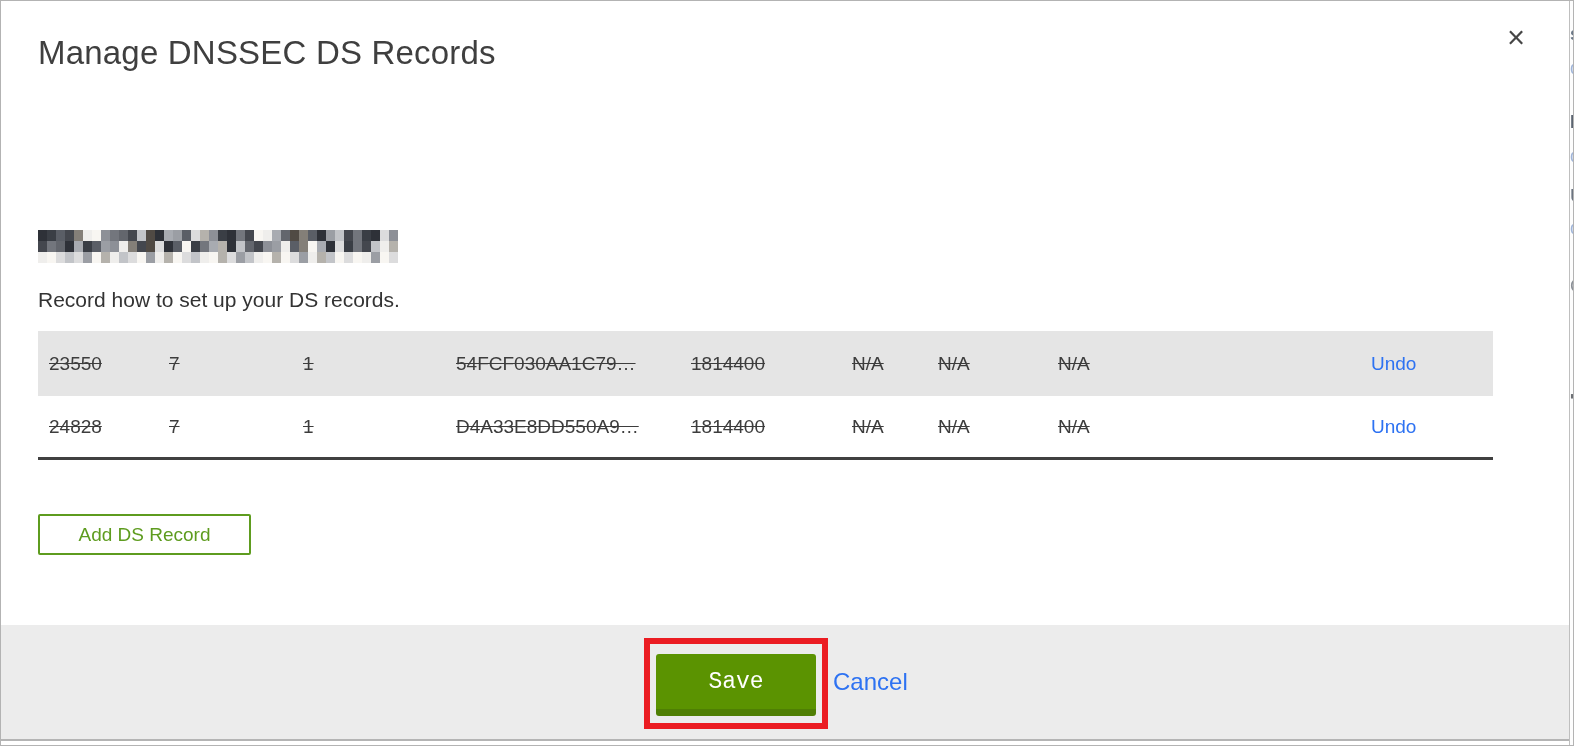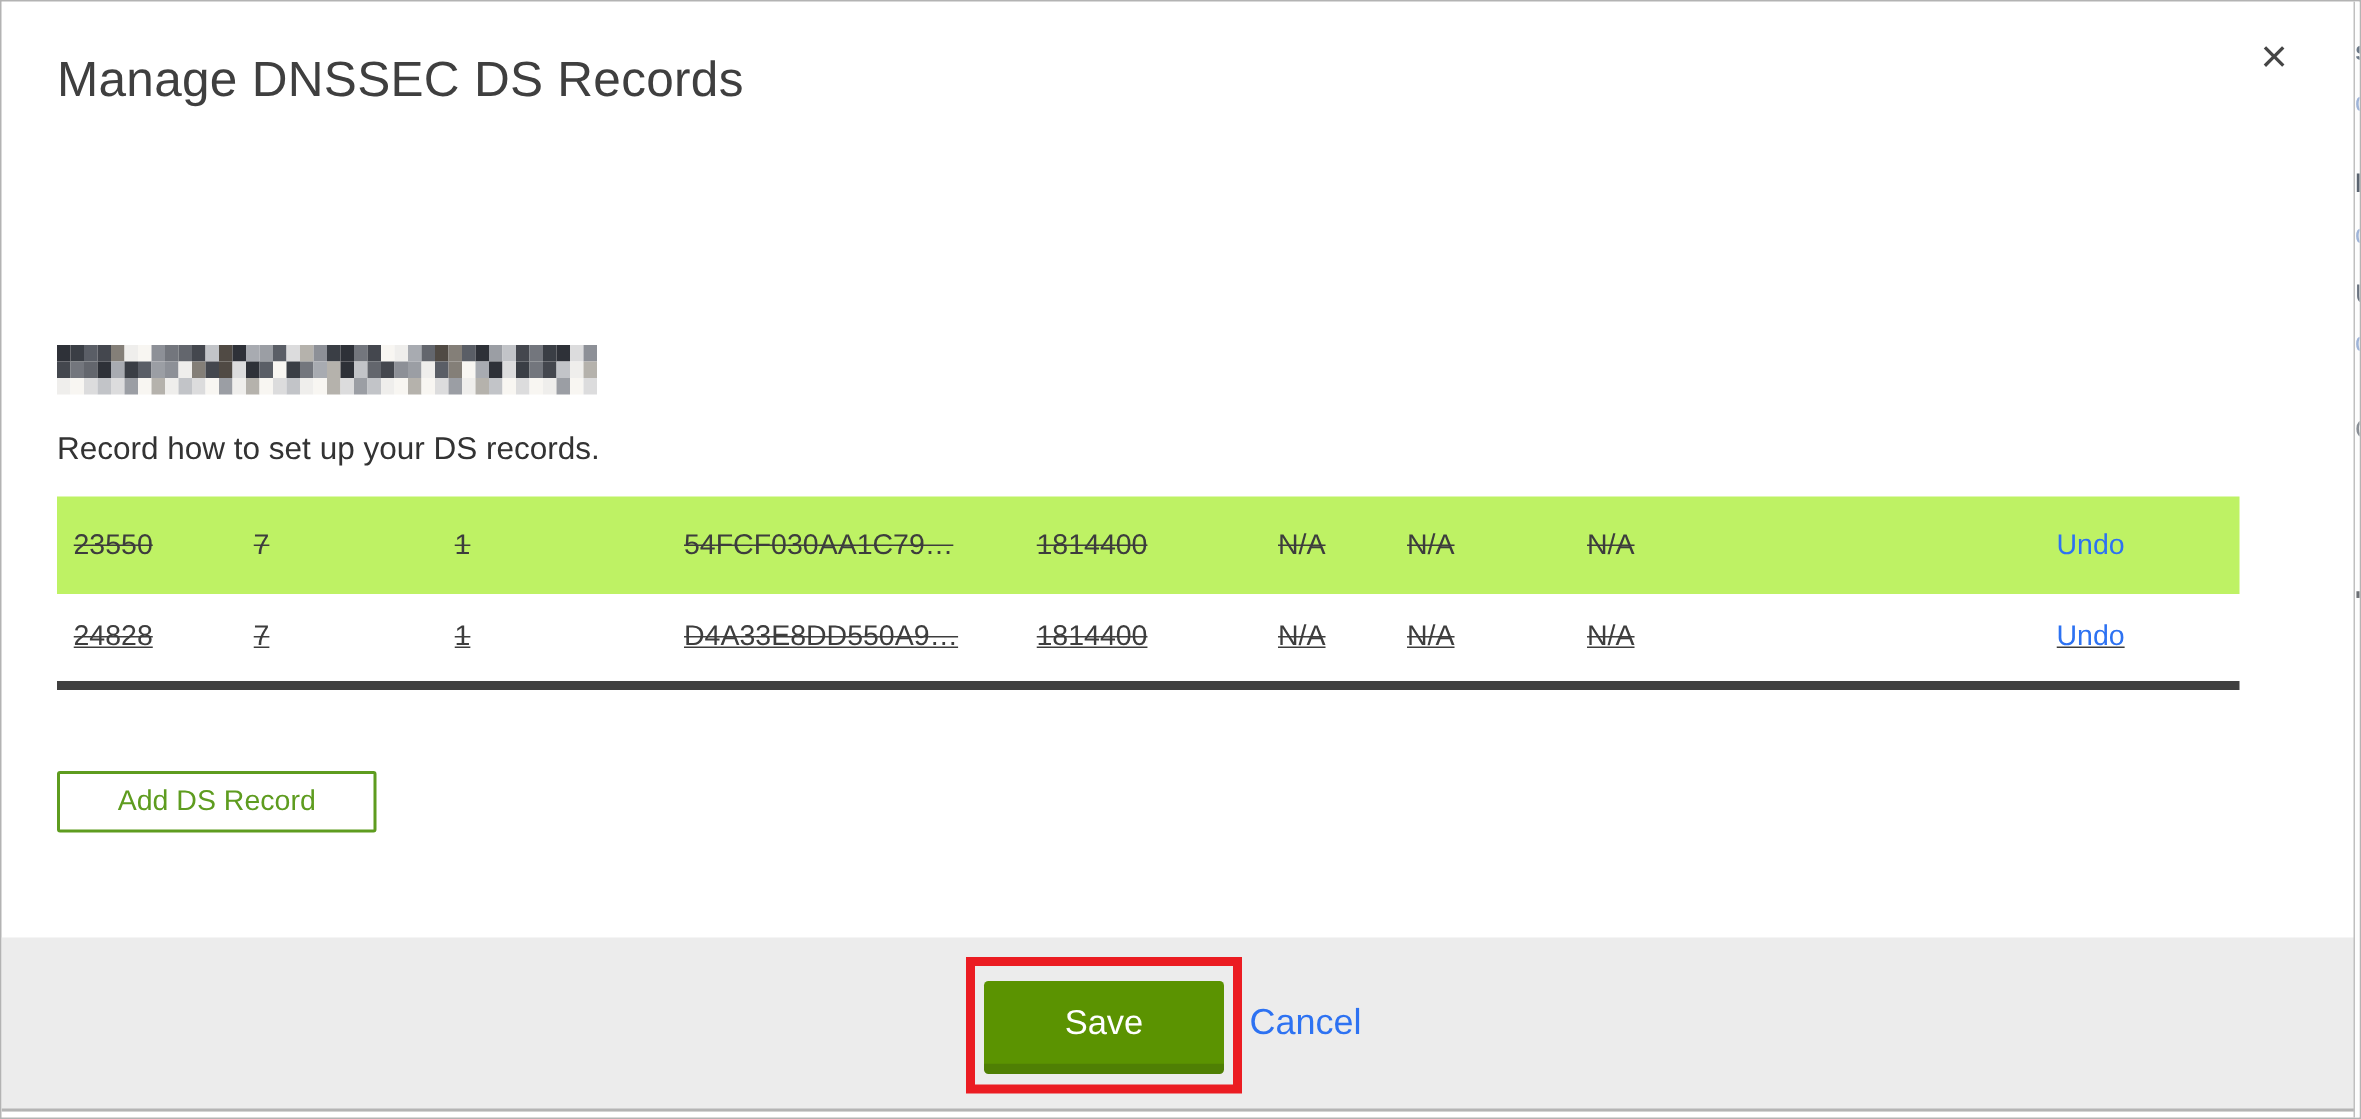--- a/index.html
+++ b/index.html
@@ -33,22 +33,22 @@
   .table{
     position:absolute; left:37px; top:330px; width:1455px;
     font-size:19px; color:#3c3c3c;
   }
   .trow{
     display:grid;
     grid-template-columns:120px 134px 153px 235px 161px 86px 120px 163px 150px 1fr;
     padding-left:11px; padding-right:18px; align-items:center;
   }
   .thead{ height:43px; border-bottom:1px solid #dcdcdc; color:#3b3b3b; }
-  .tr1{ height:65px; background:#bef264; }
-  .tr2{ height:64px; background:#fff; border-bottom:6px solid #404040;text-decoration:underline; }
+  .tr1{ height:65px; background:#e5e5e5; }
+  .tr2{ height:64px; background:#fff; border-bottom:3px solid #404040; }
   .struck .cell{ text-decoration:line-through; color:#3d3d3d; }
   .cell{ white-space:nowrap; overflow:hidden; }
   .action-cell{ text-align:left; text-decoration:none !important; }
   .undo{ color:var(--link-blue); text-decoration:none; cursor:pointer; font-size:19px; }
 
   .add-btn{
     position:absolute; left:37px; top:513px; width:213px; height:41px;
     background:#fff; border:2px solid var(--accent-green); border-radius:2px;
     color:var(--accent-green); font-size:19px; font-family:"Liberation Sans",sans-serif;
     cursor:pointer;
@@ -59,21 +59,21 @@
     background:#ececec; border-bottom:2px solid #b4b4b4;
   }
 
   .red-box{
     position:absolute; left:643px; top:637px; width:184px; height:91px;
     border:6px solid var(--annotation-red);
   }
   .save-btn{
     position:absolute; left:655px; top:653px; width:160px; height:62px;
     background:var(--button-green); border:none; border-bottom:7px solid var(--button-green-dark);
-    border-radius:3px; color:#fff; font-size:23px; font-family:Liberation Sans, sans-serif;
+    border-radius:3px; color:#fff; font-size:23px; font-family:Liberation Mono, monospace;
     cursor:pointer;
   }
   .cancel{
     position:absolute; left:832px; top:667px;
     font-size:24px; color:var(--link-blue); text-decoration:none; cursor:pointer;
   }
 
   .modal-right-edge{
     position:absolute; left:1568px; top:0; width:1px; height:746px; background:#bfbfbf;
   }

